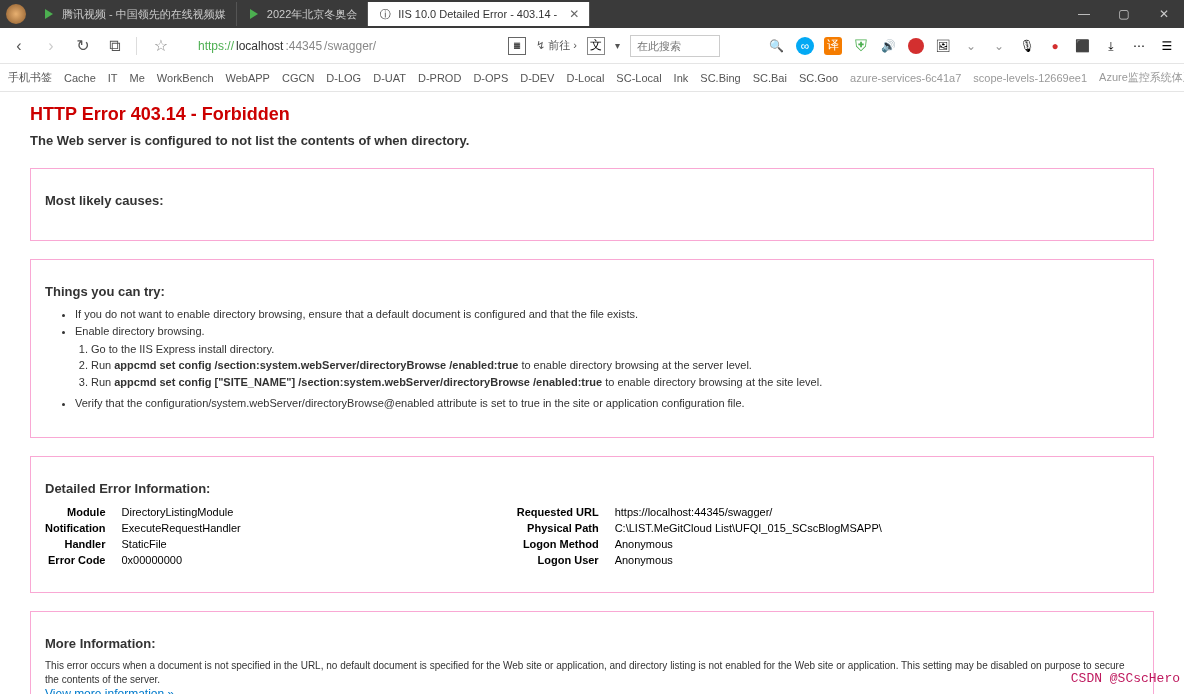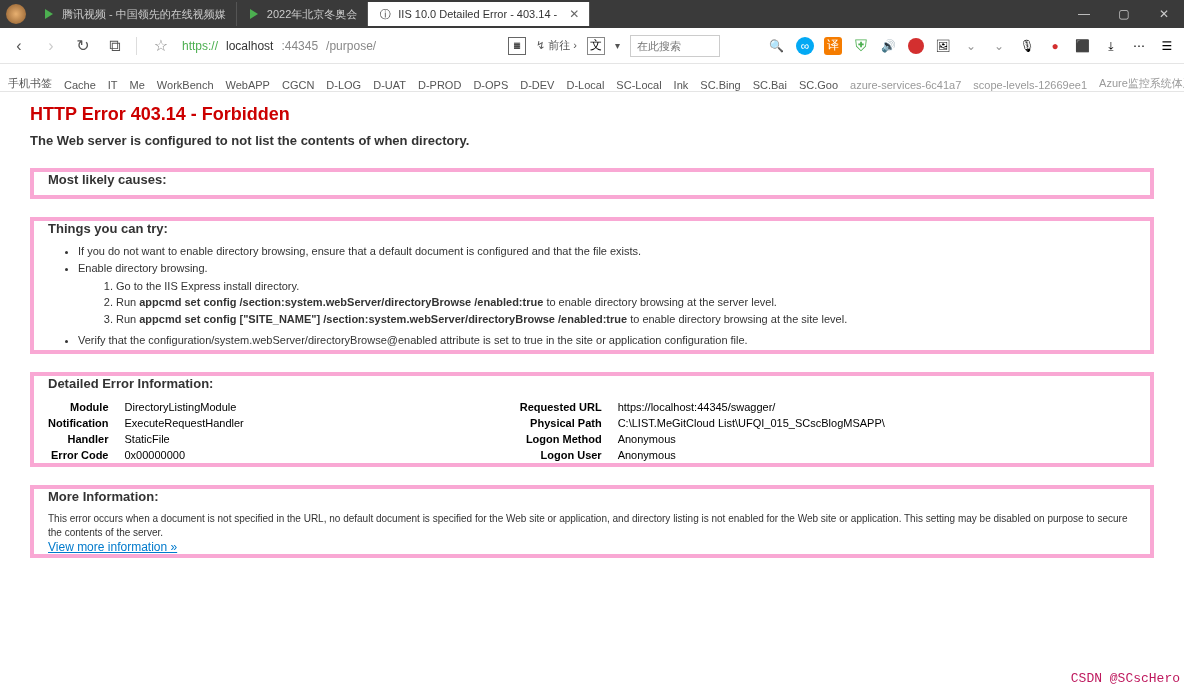--- a/index.html
+++ b/index.html
@@ -15,49 +15,49 @@
 .tab .play-icon { width: 0; height: 0; border-left: 8px solid #4caf50; border-top: 5px solid transparent; border-bottom: 5px solid transparent; }
 .tab .close-x { font-size: 12px; margin-left: 6px; color: #666; }
 .win-controls { margin-left: auto; display: flex; }
 .win-btn { width: 40px; height: 28px; display: flex; align-items: center; justify-content: center; color: #ccc; font-size: 12px; cursor: pointer; }
 
 
 .addr-bar { height: 36px; display: flex; align-items: center; padding: 0 8px; gap: 10px; border-bottom: 1px solid #e5e5e5; }
 .nav-btn { width: 22px; height: 22px; display: flex; align-items: center; justify-content: center; color: #555; font-size: 16px; cursor: pointer; }
 .nav-btn.disabled { color: #ccc; }
 .star { color: #888; font-size: 16px; }
-.url-box { flex: 0 0 auto; display: flex; align-items: center; gap: 8px; }
+.url-box { flex: 0 0 auto; display: flex; align-items: center; gap: 2px; margin-left: 16px; }
 .url-scheme { color: #4caf50; }
 .url-host { color: #333; }
 .url-path { color: #888; }
 .addr-spacer { flex: 1; }
 .addr-icons { display: flex; align-items: center; gap: 10px; }
 .icon-sq { width: 18px; height: 18px; display: flex; align-items: center; justify-content: center; font-size: 12px; }
 .qr { border: 1px solid #666; font-size: 8px; line-height: 1; }
 .orange-sq { background: #f57c00; color: #fff; border-radius: 3px; }
 .green-shield { color: #4caf50; font-size: 16px; }
 .red-circle { width: 16px; height: 16px; border-radius: 50%; background: #d32f2f; }
 .search-input { border: 1px solid #ccc; height: 22px; padding: 0 6px; font-size: 11px; color: #888; width: 90px; }
 .small-btn { font-size: 11px; color: #555; }
 
 
-.bookmarks { height: 28px; display: flex; align-items: flex-end; padding: 0 8px; gap: 12px; border-bottom: 1px solid #e5e5e5; font-size: 11px; color: #555; overflow: hidden; white-space: nowrap; }
+.bookmarks { height: 28px; display: flex; align-items: center; padding: 0 8px; gap: 12px; border-bottom: 1px solid #e5e5e5; font-size: 11px; color: #555; overflow: hidden; white-space: nowrap; }
 .bookmarks span { cursor: pointer; }
 .bookmarks .faded { color: #999; }
 
 
 .content { padding: 12px 30px; font-family: "Segoe UI", Arial, sans-serif; }
 h2.error-title { color: #cc0000; font-size: 18px; font-weight: bold; margin-bottom: 8px; }
 h3.subtitle { font-size: 13px; font-weight: bold; color: #333; margin-bottom: 20px; }
 
-.box { border: 4px solid #f9a8d4; padding: 0 14px; margin-bottom: 18px; }
+.box { border: 1px solid #f9a8d4; padding: 24px 14px; margin-bottom: 18px; }
 .box h4 { font-size: 13px; font-weight: bold; color: #333; margin-bottom: 8px; }
 .box ul { list-style: disc; margin-left: 30px; font-size: 11px; color: #333; }
 .box ul li { margin-bottom: 2px; line-height: 1.4; }
-.box ol { list-style: decimal; margin-left: 68px; font-size: 11px; color: #333; }
+.box ol { list-style: decimal; margin-left: 46px; font-size: 11px; color: #333; }
 .box ol li { margin-bottom: 1px; line-height: 1.4; }
 .box p { font-size: 10px; color: #333; line-height: 1.4; }
 .box a { color: #007acc; text-decoration: underline; }
 
 .detail-table { display: flex; gap: 76px; margin-top: 8px; font-size: 11px; }
 .detail-col { display: table; }
 .detail-row { display: table-row; }
 .detail-label { display: table-cell; text-align: right; font-weight: bold; padding: 2px 16px 2px 0; white-space: nowrap; }
 .detail-value { display: table-cell; padding: 2px 0; }
 
@@ -97,21 +97,21 @@
   <div class="nav-btn">‹</div>
   <div class="nav-btn disabled">›</div>
   <div class="nav-btn">↻</div>
   <div class="nav-btn">⧉</div>
   <div style="width:4px; height:18px; border-left:1px solid #ddd;"></div>
   <div class="nav-btn star">☆</div>
   <div class="url-box">
     <span class="url-scheme">https://</span>
       <span class="url-host">localhost</span>
       <span class="url-path">:44345</span>
-      <span class="url-path">/purpose/</span>
+      <span class="url-path">/swagger/</span>
   </div>
   <div class="addr-spacer"></div>
   <div class="addr-icons">
     <div class="icon-sq qr">▦</div>
     <div class="small-btn">↯ <span>前往</span> ›</div>
     <div class="icon-sq" style="border:1px solid #888;">文</div>
     <span style="color:#555;font-size:10px;">▾</span>
     <input class="search-input" placeholder="在此搜索" style="">
     <div style="width:28px;"></div>
     <div class="icon-sq">🔍</div>

